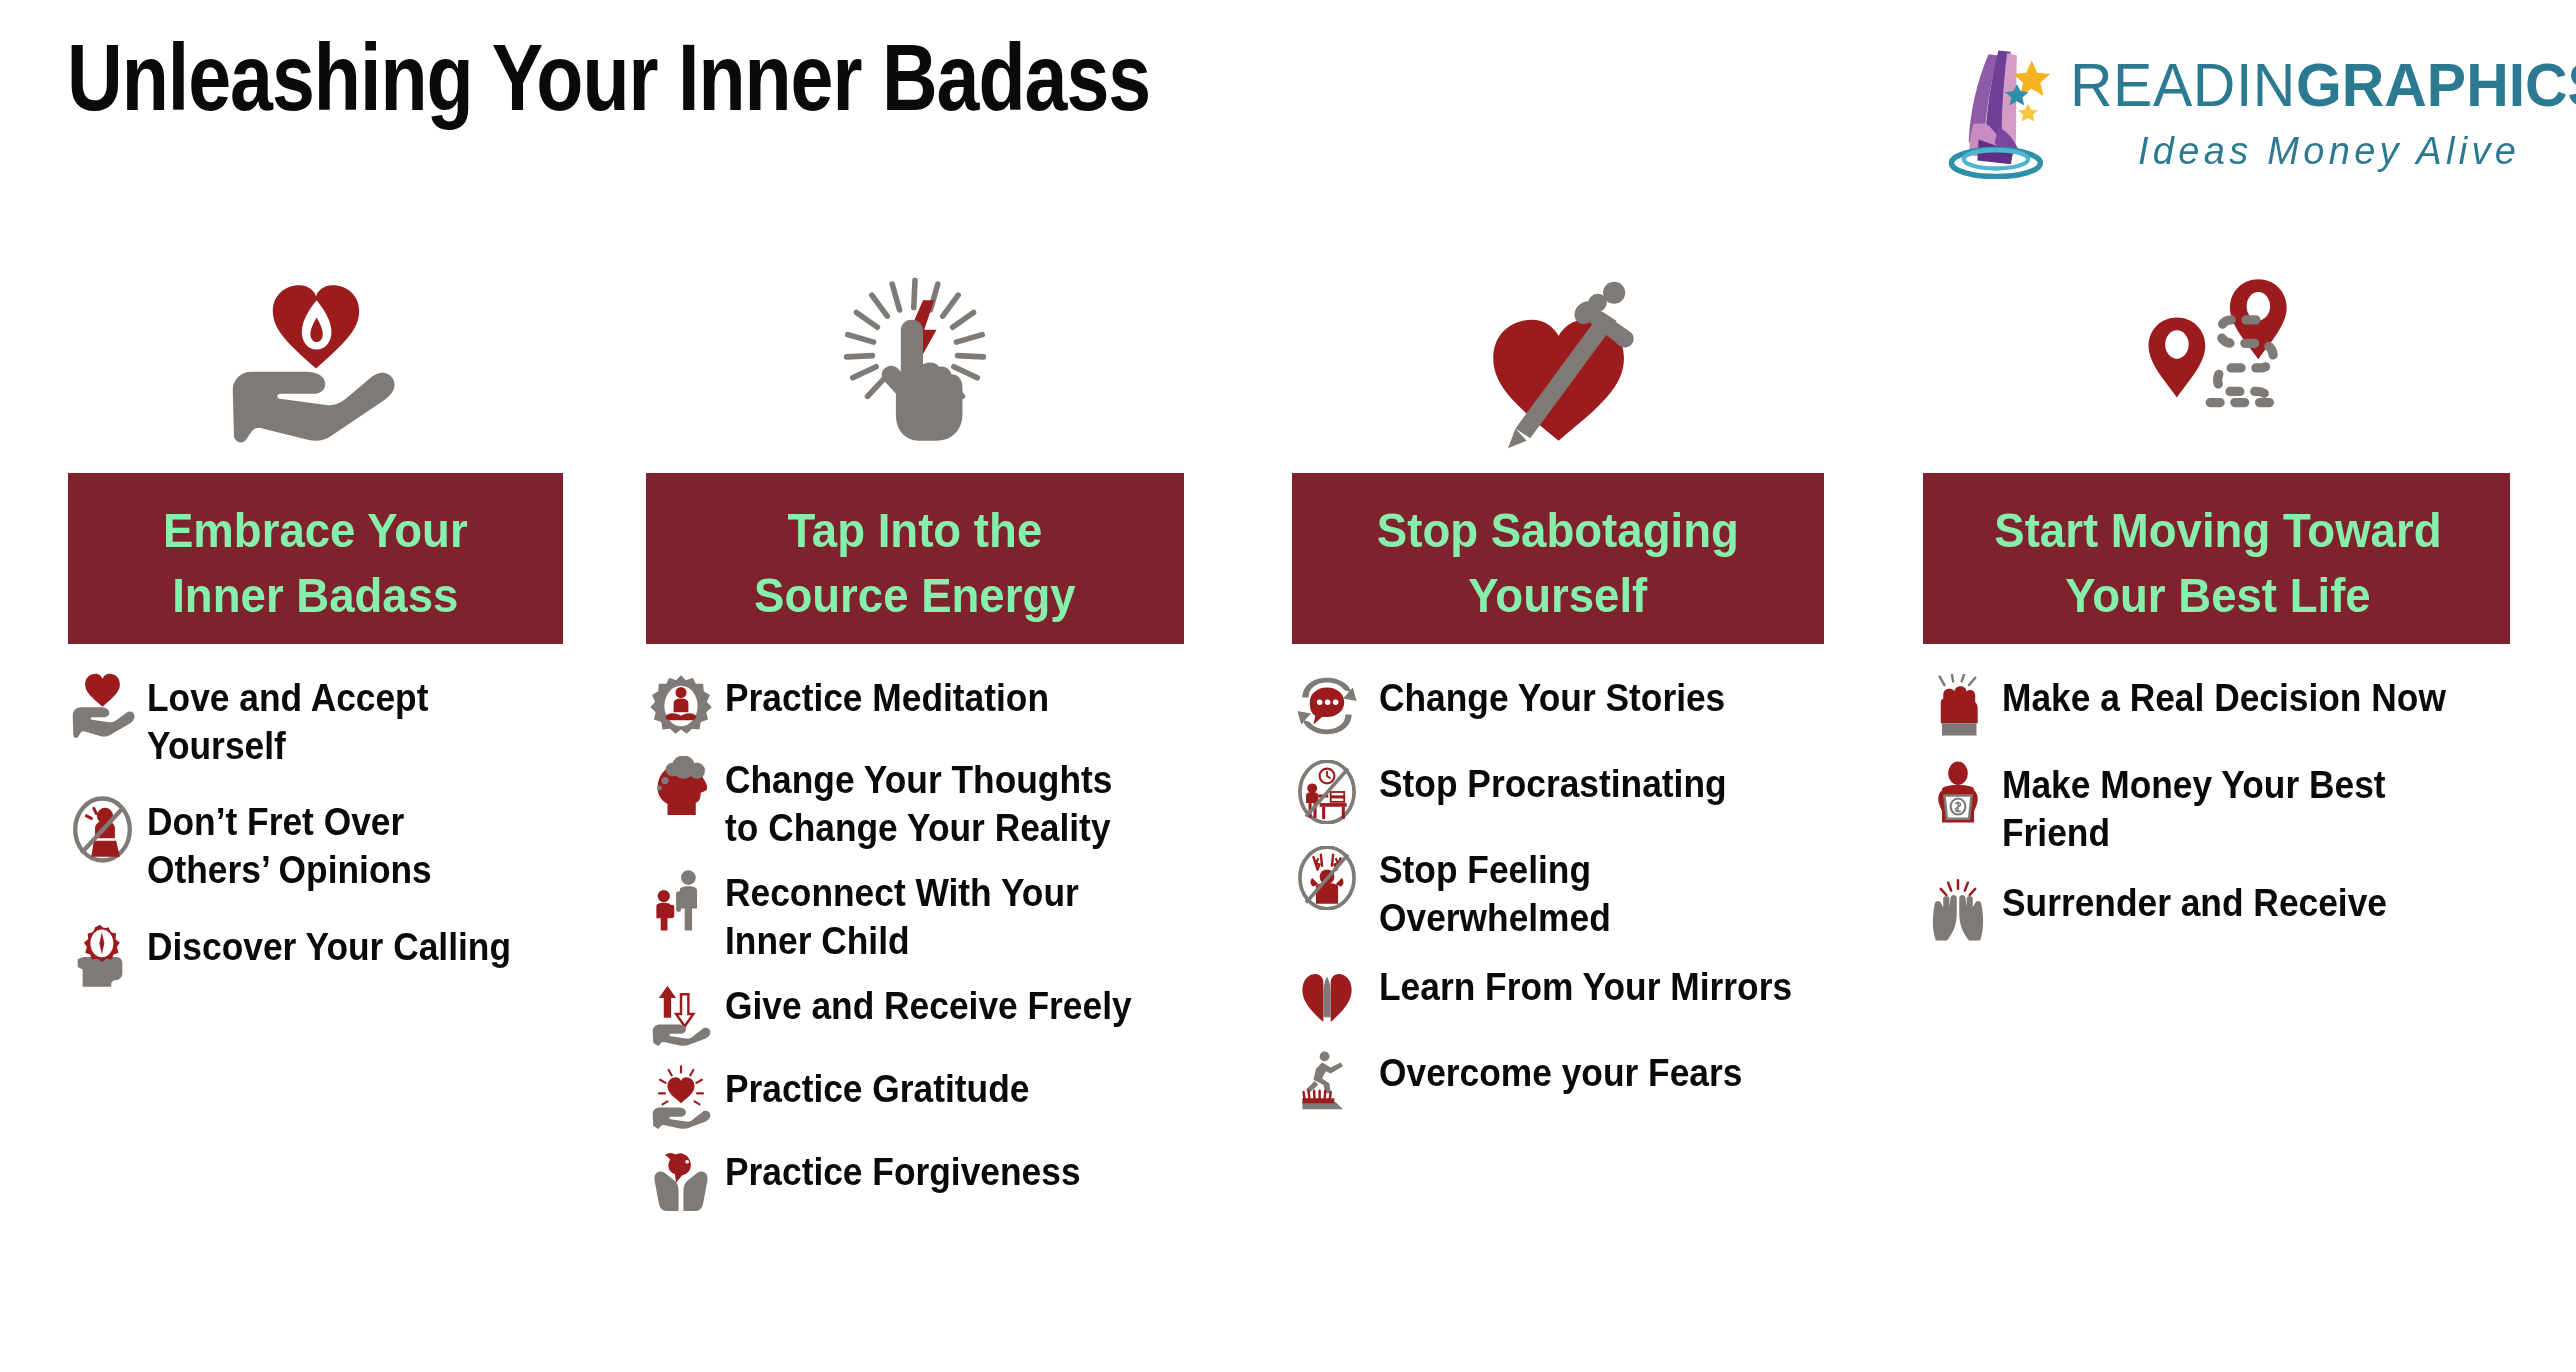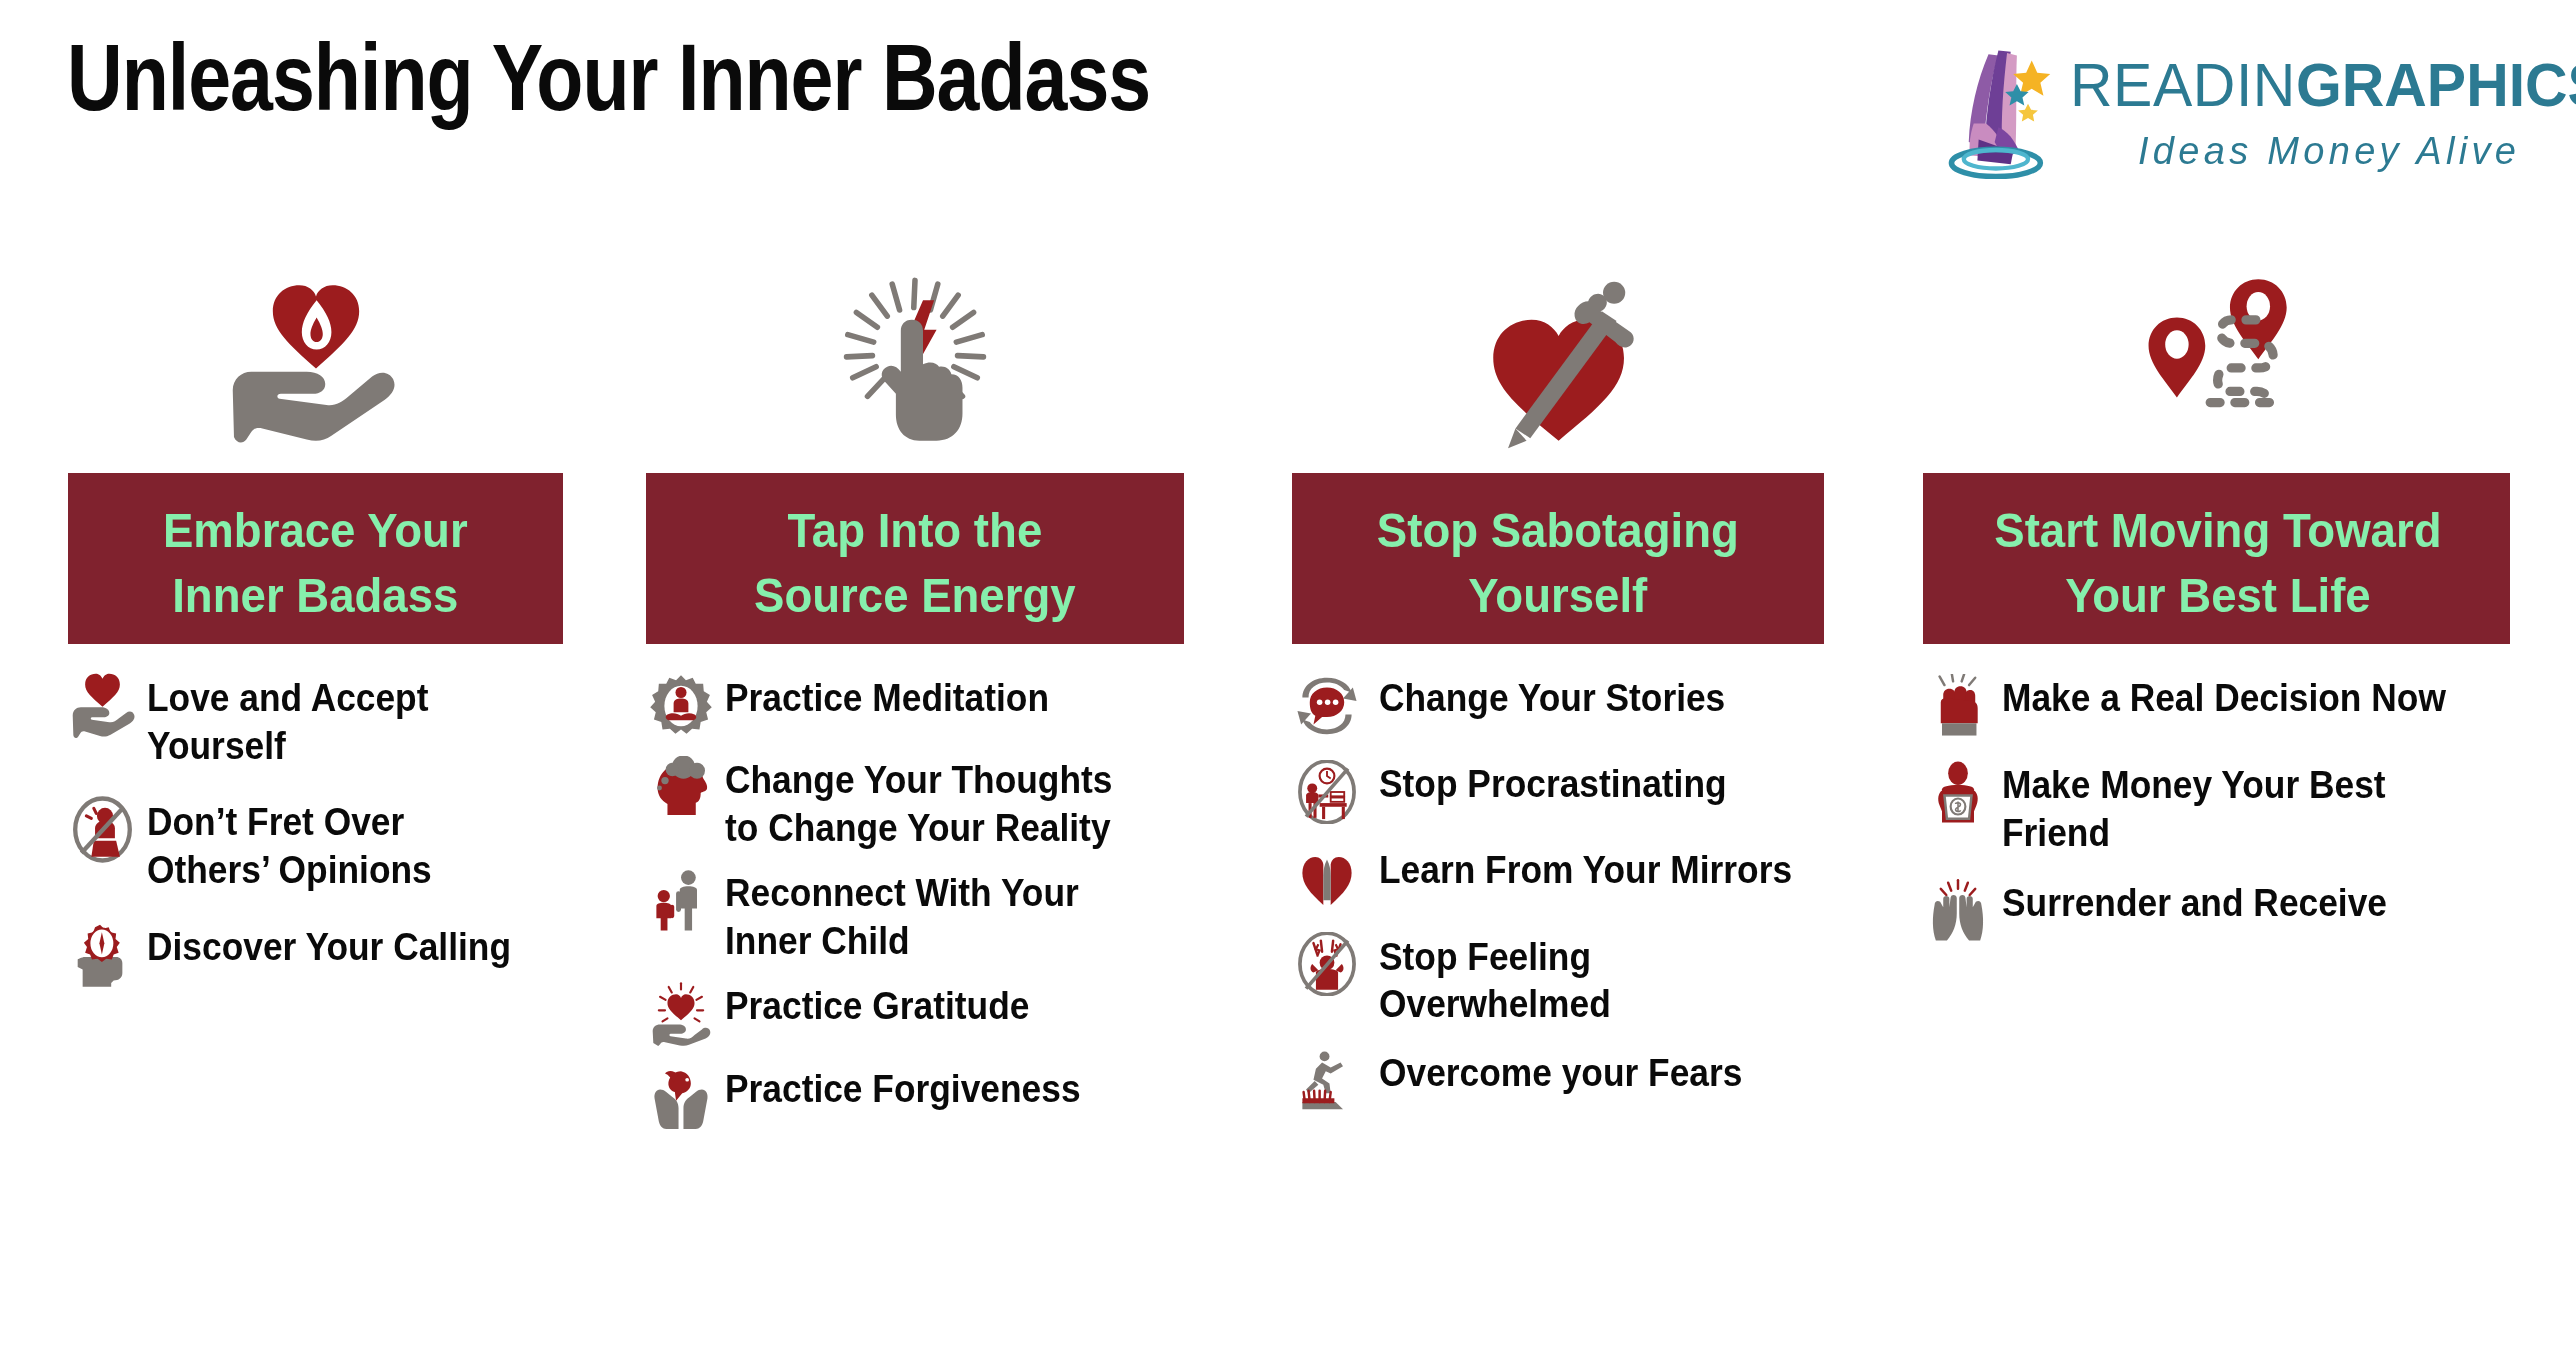--- a/index.html
+++ b/index.html
@@ -211,20 +211,30 @@
           <path d="M50 34 C50 30 56 28 64 28 C72 28 78 30 78 34 L78 64 L70 64 L70 100 L58 100 L58 64 L50 64 Z" fill="#7F7A76"></path>
           <rect x="44" y="36" width="8" height="34" rx="4" fill="#7F7A76"></rect>
           <circle cx="24" cy="44" r="10" fill="#9C1C1E"></circle>
           <path d="M12 60 C12 57 17 55 24 55 C31 55 36 57 36 60 L36 80 L30 80 L30 100 L19 100 L19 80 L12 80 Z" fill="#9C1C1E"></path>
           <rect x="34" y="58" width="7" height="22" rx="3.5" fill="#9C1C1E"></rect>
         </svg>
       </span>
       <span class="item-label">Reconnect With Your Inner Child</span>
     </div>
 
+    <div class="item">
+      <span class="item-icon">
+        <svg width="64" height="64" viewBox="0 0 104 104">
+          <path d="M30 6 L44 26 L36 26 L36 58 L24 58 L24 26 L16 26 Z" fill="#9C1C1E"></path>
+          <path d="M58 72 L44 52 L52 52 L52 20 L64 20 L64 52 L72 52 Z" fill="none" stroke="#9C1C1E" stroke-width="4"></path>
+          <path d="M6 80 C6 73 11 69 18 69 L48 69 C55 69 60 72 60 77 C60 81 56 84 51 84 L36 84 C33 84 32 87 35 88 L60 92 C66 93 70 90 74 86 L86 77 C91 73 97 74 99 79 C101 84 98 89 92 92 L65 102 C60 104 56 104 50 103 L26 98 C22 97 20 98 18 101 L15 104 L7 99 Z" fill="#7F7A76"></path>
+        </svg>
+      </span>
+      <span class="item-label">Give and Receive Freely</span>
+    </div>
 
     <div class="item">
       <span class="item-icon">
         <svg width="64" height="64" viewBox="0 0 104 104">
           <g stroke="#9C1C1E" stroke-width="3.5" stroke-linecap="round">
             <line x1="52" y1="2" x2="52" y2="12"></line>
             <line x1="32" y1="8" x2="37" y2="17"></line>
             <line x1="72" y1="8" x2="67" y2="17"></line>
             <line x1="18" y1="24" x2="27" y2="29"></line>
             <line x1="86" y1="24" x2="77" y2="29"></line>
@@ -306,45 +316,45 @@
           <rect x="58" y="61" width="22" height="7" fill="none" stroke="#9C1C1E" stroke-width="3"></rect>
           <line x1="18" y1="92" x2="86" y2="14" stroke="#7F7A76" stroke-width="6"></line>
         </svg>
       </span>
       <span class="item-label">Stop Procrastinating</span>
     </div>
 
     <div class="item">
       <span class="item-icon">
         <svg width="64" height="64" viewBox="0 0 104 104">
-          <path d="M46 96 C24 76 12 62 12 44 C12 28 22 18 33 18 C40 18 45 23 46 30 Z" fill="#9C1C1E"></path>
-          <path d="M58 96 C80 76 92 62 92 44 C92 28 82 18 71 18 C64 18 59 23 58 30 Z" fill="#9C1C1E"></path>
-          <path d="M52 22 C56 30 58 38 58 48 L58 88 L46 88 L46 48 C46 38 48 30 52 22 Z" fill="#7F7A76"></path>
-        </svg>
-      </span>
-      <span class="item-label">Learn From Your Mirrors</span>
-    </div>
-
-    <div class="item">
-      <span class="item-icon">
-        <svg width="64" height="64" viewBox="0 0 104 104">
           <ellipse cx="52" cy="52" rx="44" ry="50" fill="none" stroke="#7F7A76" stroke-width="6"></ellipse>
           <g stroke="#9C1C1E" stroke-width="4" stroke-linecap="round">
             <path d="M36 36 L30 18 M44 32 L42 14 M60 32 L62 14 M68 36 L74 20"></path>
           </g>
           <path d="M38 20 L34 28 L40 30 L36 40" stroke="#9C1C1E" stroke-width="3.5" fill="none"></path>
           <path d="M66 20 L70 28 L64 30 L68 40" stroke="#9C1C1E" stroke-width="3.5" fill="none"></path>
           <circle cx="52" cy="50" r="12" fill="#9C1C1E"></circle>
           <path d="M28 52 C24 56 24 64 30 66 L38 62 Z" fill="#9C1C1E"></path>
           <path d="M76 52 C80 56 80 64 74 66 L66 62 Z" fill="#9C1C1E"></path>
           <path d="M34 66 C34 62 42 60 52 60 C62 60 70 62 70 66 L70 94 L34 94 Z" fill="#9C1C1E"></path>
           <line x1="18" y1="92" x2="86" y2="14" stroke="#7F7A76" stroke-width="6"></line>
         </svg>
       </span>
       <span class="item-label">Stop Feeling Overwhelmed</span>
+    </div>
+
+    <div class="item">
+      <span class="item-icon">
+        <svg width="64" height="64" viewBox="0 0 104 104">
+          <path d="M46 96 C24 76 12 62 12 44 C12 28 22 18 33 18 C40 18 45 23 46 30 Z" fill="#9C1C1E"></path>
+          <path d="M58 96 C80 76 92 62 92 44 C92 28 82 18 71 18 C64 18 59 23 58 30 Z" fill="#9C1C1E"></path>
+          <path d="M52 22 C56 30 58 38 58 48 L58 88 L46 88 L46 48 C46 38 48 30 52 22 Z" fill="#7F7A76"></path>
+        </svg>
+      </span>
+      <span class="item-label">Learn From Your Mirrors</span>
     </div>
 
     <div class="item">
       <span class="item-icon">
         <svg width="64" height="64" viewBox="0 0 104 104">
           <circle cx="48" cy="12" r="8" fill="#7F7A76"></circle>
           <path d="M44 22 L58 30 L74 22 L78 28 L58 40 L50 36 L44 48 L56 56 L58 72 L50 72 L46 58 L30 50 L34 32 Z" fill="#7F7A76"></path>
           <path d="M32 52 L18 66 L22 72 L38 58 Z" fill="#7F7A76"></path>
           <path d="M12 86 L66 86 L78 98 L12 98 Z" fill="#7F7A76"></path>
           <g stroke="#9C1C1E" stroke-width="4" stroke-linecap="round">

